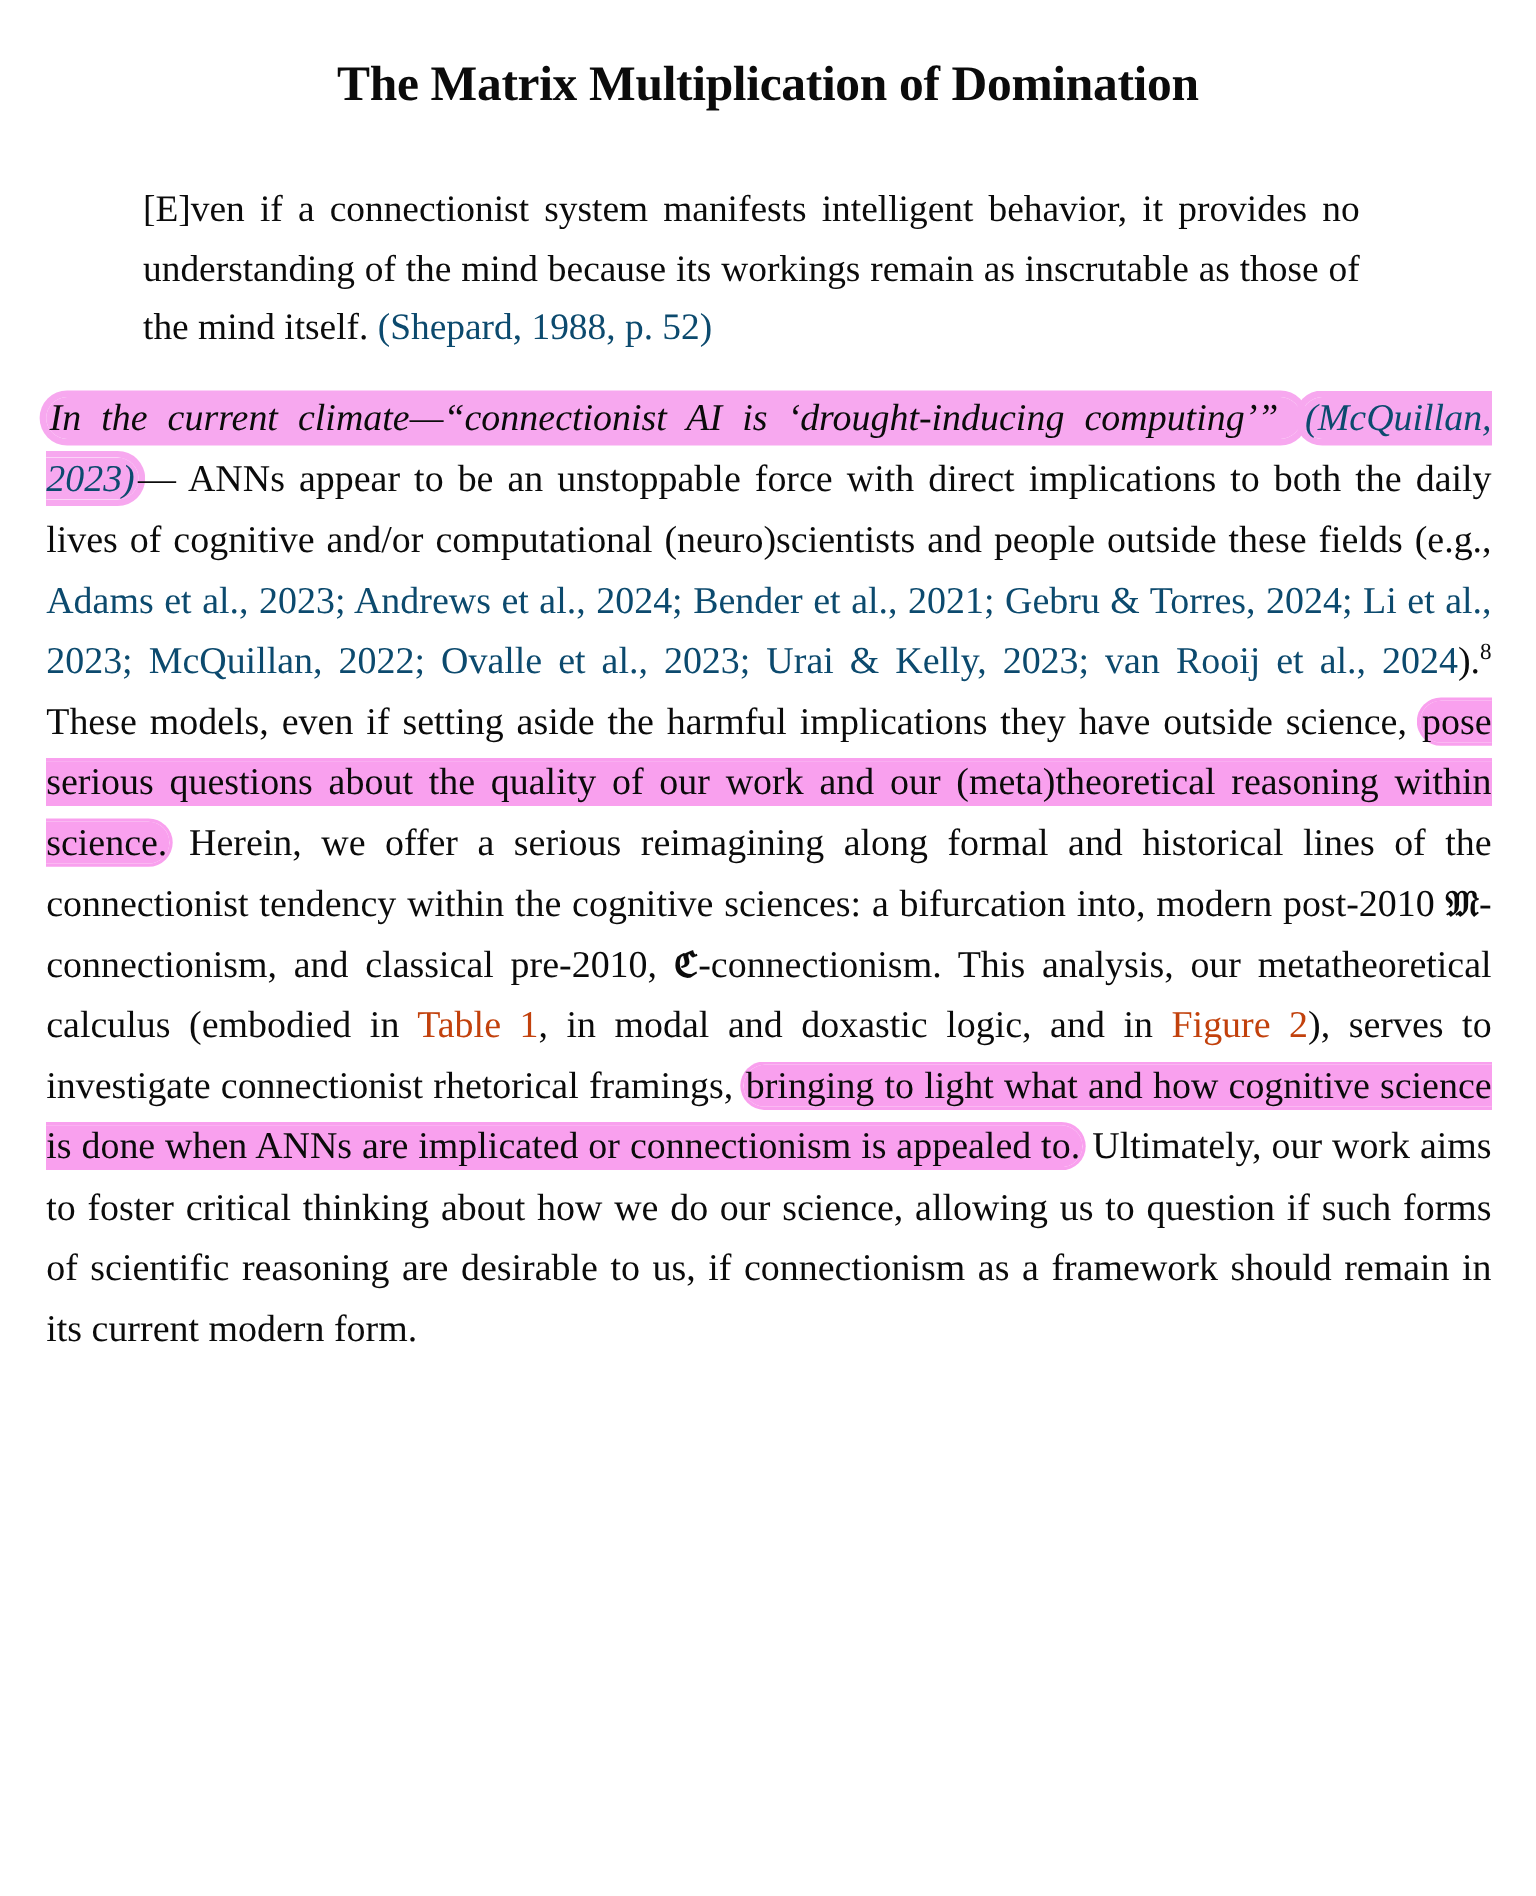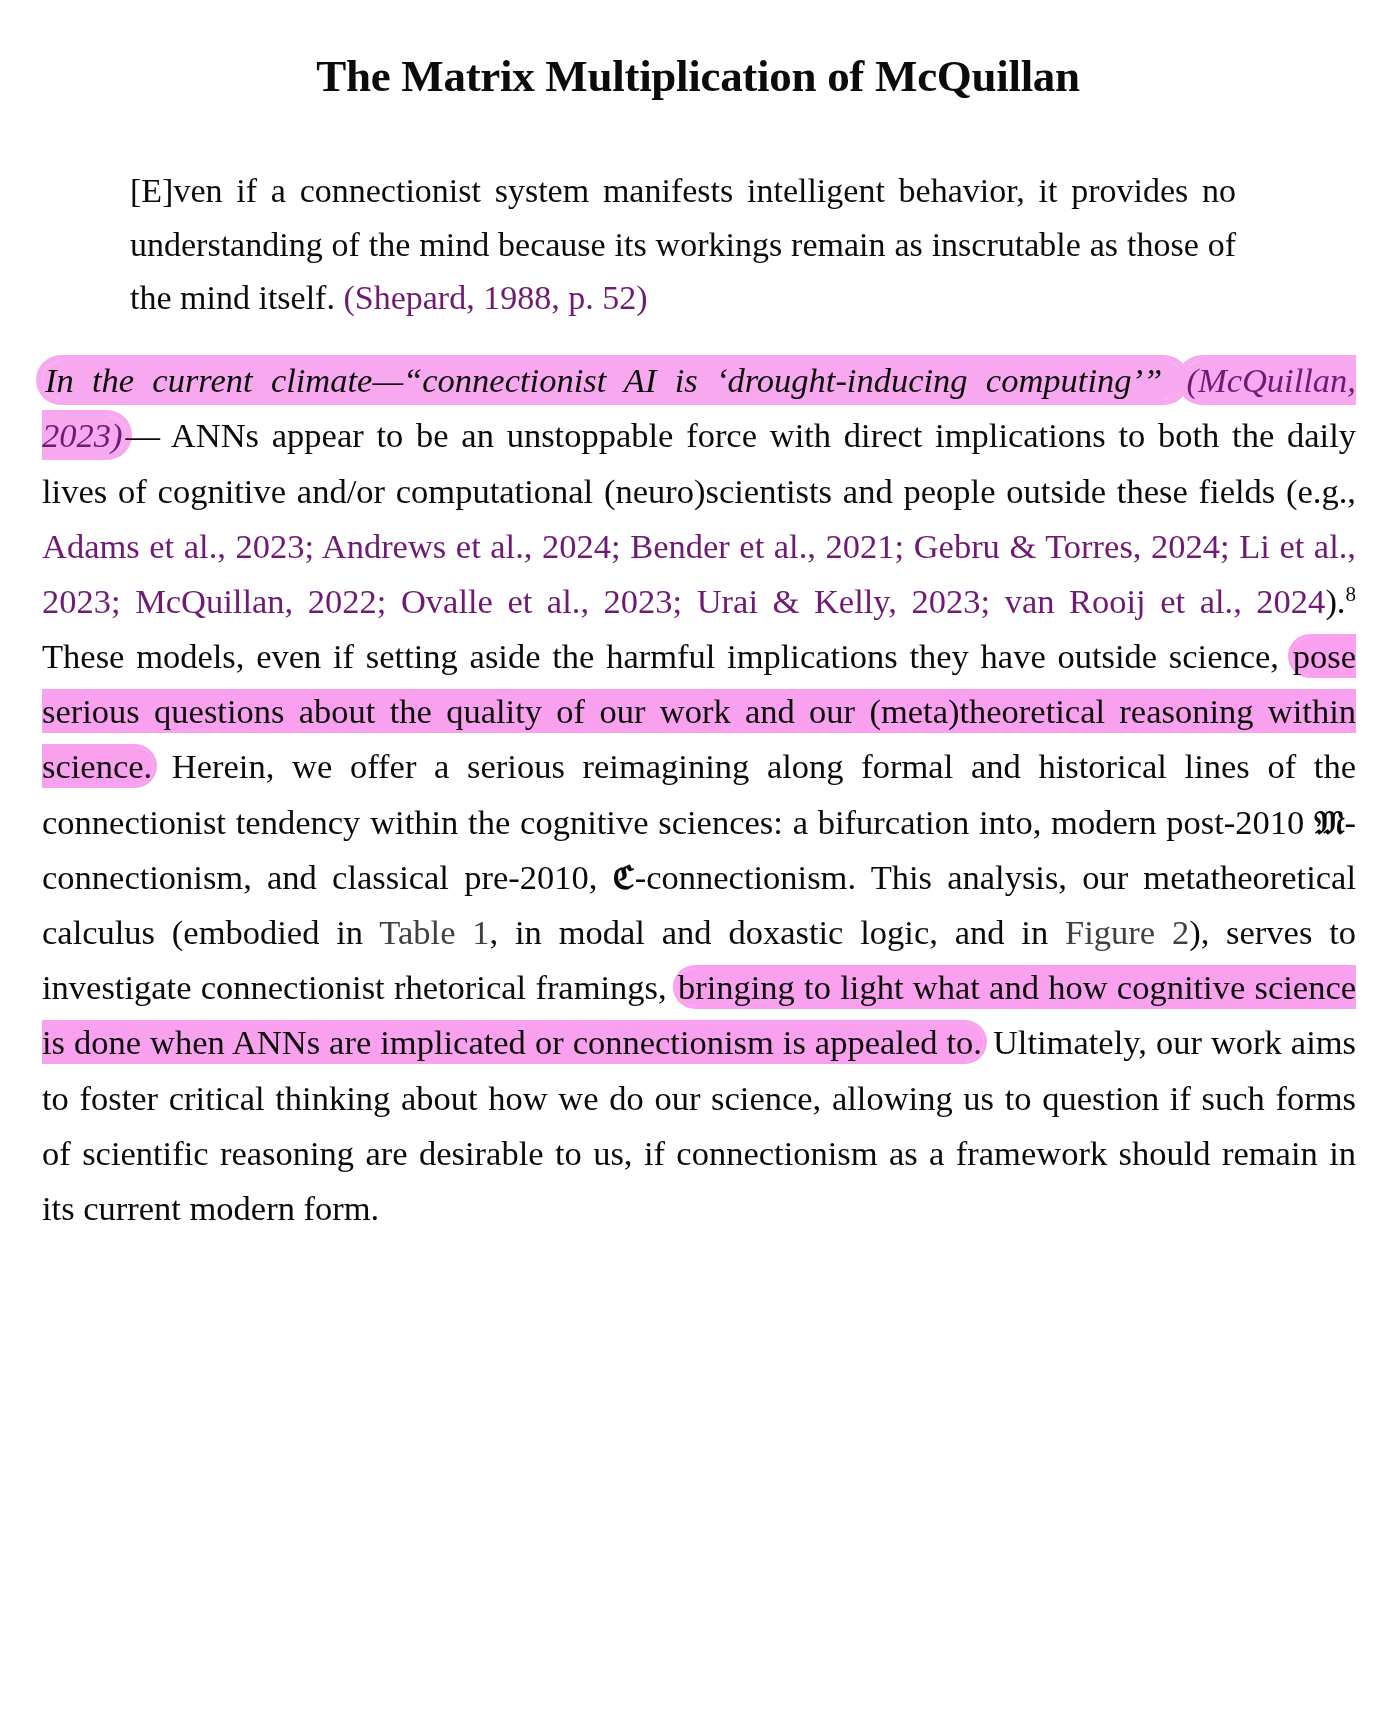--- a/index.html
+++ b/index.html
@@ -31,21 +31,21 @@
     letter-spacing: -0.3px;
   }
   .blockquote {
     margin: 62px 160px 0 130px;
     font-size: 34px;
     line-height: 1.58;
     text-align: justify;
     text-justify: inter-word;
   }
   .cite {
-    color: #701a75;
+    color: #0c4a6e;
   }
   .body-par {
     margin: 28px 40px 0 42px;
     font-size: 34.5px;
     line-height: 1.6;
     text-align: justify;
     text-justify: inter-word;
     hyphens: auto;
   }
   .sup {
@@ -65,29 +65,29 @@
     padding: 0 2px;
   }
   .hl-soft {
     background: #f7a8ef;
     border-radius: 22px;
     box-shadow: 0 0 0 6px #f7a8ef;
     padding: 0 3px;
     font-style: italic;
   }
   .link-ref {
-    color: #404040;
+    color: #c2410c;
   }
 </style>
 </head>
 <body>
 
 <div class="page">
 
-  <h1 class="title">The Matrix Multiplication of McQuillan</h1>
+  <h1 class="title">The Matrix Multiplication of Domination</h1>
 
   <div class="blockquote">
     <span>[E]ven if a connectionist system manifests intelligent behavior, it provides no understanding of the mind because its workings remain as inscrutable as those of the mind itself. </span><span class="cite">(Shepard, 1988, p. 52)</span>
   </div>
 
   <div class="body-par">
     <span class="hl-soft">In the current climate—“connectionist AI is ‘drought-inducing computing’” </span><span class="hl-soft cite">(McQuillan, 2023)</span><span>— ANNs appear to be an unstoppable force with direct implications to both the daily lives of cognitive and/or computational (neuro)scientists and people outside these fields (e.g., </span><span class="cite">Adams et al., 2023; Andrews et al., 2024; Bender et al., 2021; Gebru &amp; Torres, 2024; Li et al., 2023; McQuillan, 2022; Ovalle et al., 2023; Urai &amp; Kelly, 2023; van Rooij et al., 2024</span><span>).</span><span class="sup">8</span><span> These models, even if setting aside the harmful implications they have outside science, </span><span class="hl">pose serious questions about the quality of our work and our (meta)theoretical reasoning within science.</span><span> Herein, we offer a serious reimagining along formal and historical lines of the connectionist tendency within the cognitive sciences: a bifurcation into, modern post-2010 </span><span class="fraktur">𝔐</span><span>-connectionism, and classical pre-2010, </span><span class="fraktur">ℭ</span><span>-connectionism. This analysis, our metatheoretical calculus (embodied in </span><span class="link-ref">Table 1</span><span>, in modal and doxastic logic, and in </span><span class="link-ref">Figure 2</span><span>), serves to investigate connectionist rhetorical framings, </span><span class="hl">bringing to light what and how cognitive science is done when ANNs are implicated or connectionism is appealed to.</span><span> Ultimately, our work aims to foster critical thinking about how we do our science, allowing us to question if such forms of scientific reasoning are desirable to us, if connectionism as a framework should remain in its current modern form.</span>
   </div>
 
 </div>

